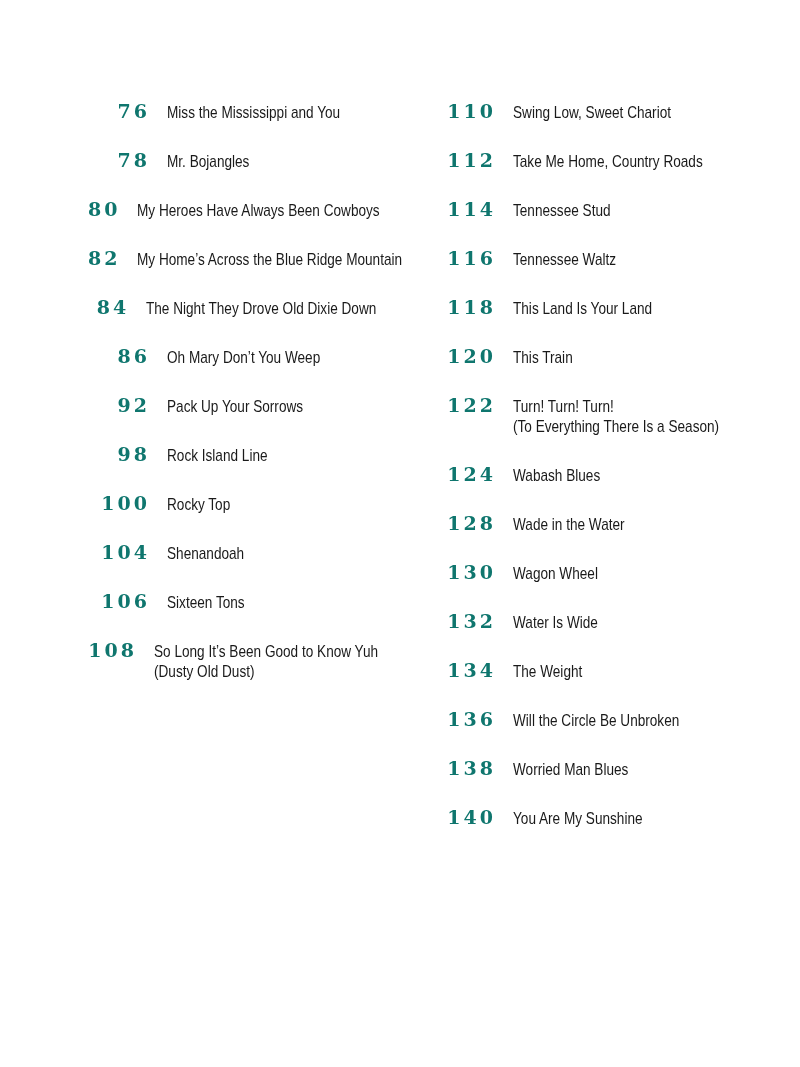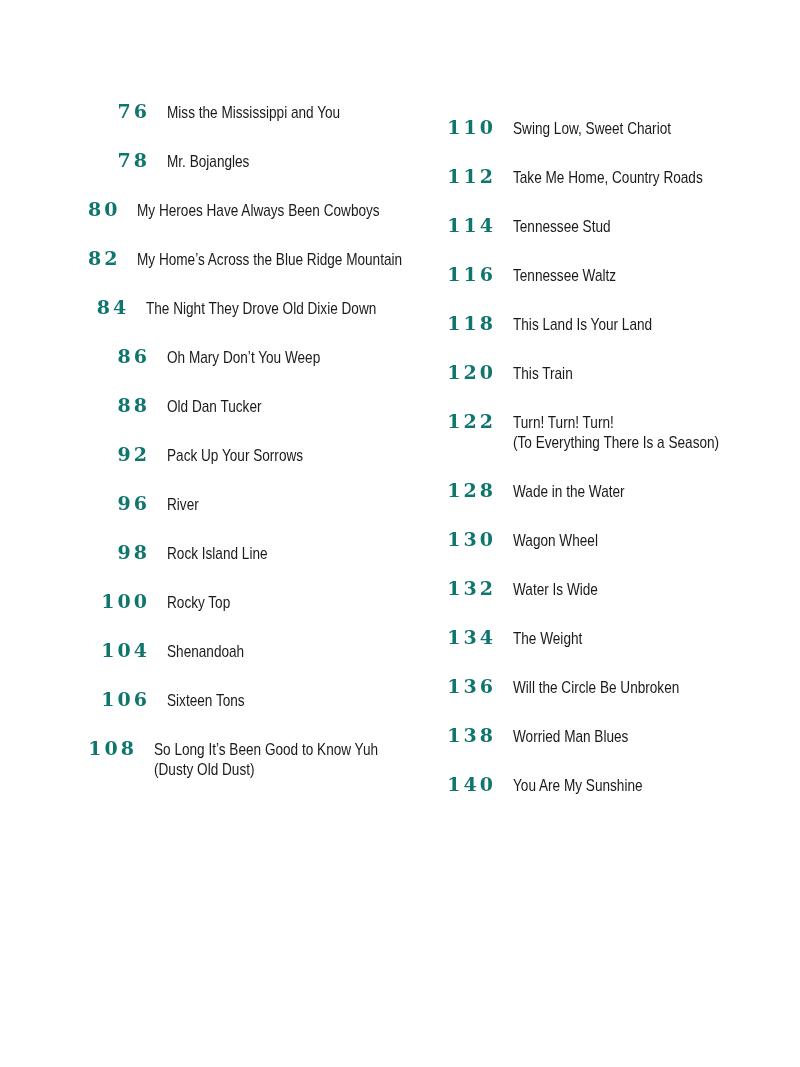--- a/index.html
+++ b/index.html
@@ -31,21 +31,20 @@
   }
   .toc-column {
     display: flex;
     flex-direction: column;
   }
   .toc-column.left {
     width: 346px;
   }
   .toc-column.right {
     width: 360px;
-    margin-top: 16px;
   }
   .toc-entry {
     display: flex;
     align-items: baseline;
     margin-bottom: 27px;
   }
   .page-number {
     display: inline-block;
     width: 62px;
     text-align: right;
@@ -97,30 +96,22 @@
         </div>
         <div class="toc-entry">
           <span class="page-number">84</span>
           <span class="song-title">The Night They Drove Old Dixie Down</span>
         </div>
         <div class="toc-entry">
           <span class="page-number">86</span>
           <span class="song-title">Oh Mary Don’t You Weep</span>
         </div>
         <div class="toc-entry">
-          <span class="page-number">88</span>
-          <span class="song-title">Old Dan Tucker</span>
-        </div>
-        <div class="toc-entry">
           <span class="page-number">92</span>
           <span class="song-title">Pack Up Your Sorrows</span>
-        </div>
-        <div class="toc-entry">
-          <span class="page-number">96</span>
-          <span class="song-title">River</span>
         </div>
         <div class="toc-entry">
           <span class="page-number">98</span>
           <span class="song-title">Rock Island Line</span>
         </div>
         <div class="toc-entry">
           <span class="page-number">100</span>
           <span class="song-title">Rocky Top</span>
         </div>
         <div class="toc-entry">
@@ -159,20 +150,24 @@
         </div>
         <div class="toc-entry">
           <span class="page-number">120</span>
           <span class="song-title">This Train</span>
         </div>
         <div class="toc-entry">
           <span class="page-number">122</span>
           <span class="song-title">Turn! Turn! Turn!<span class="subtitle-line">(To Everything There Is a Season)</span></span>
         </div>
         <div class="toc-entry">
+          <span class="page-number">124</span>
+          <span class="song-title">Wabash Blues</span>
+        </div>
+        <div class="toc-entry">
           <span class="page-number">128</span>
           <span class="song-title">Wade in the Water</span>
         </div>
         <div class="toc-entry">
           <span class="page-number">130</span>
           <span class="song-title">Wagon Wheel</span>
         </div>
         <div class="toc-entry">
           <span class="page-number">132</span>
           <span class="song-title">Water Is Wide</span>

